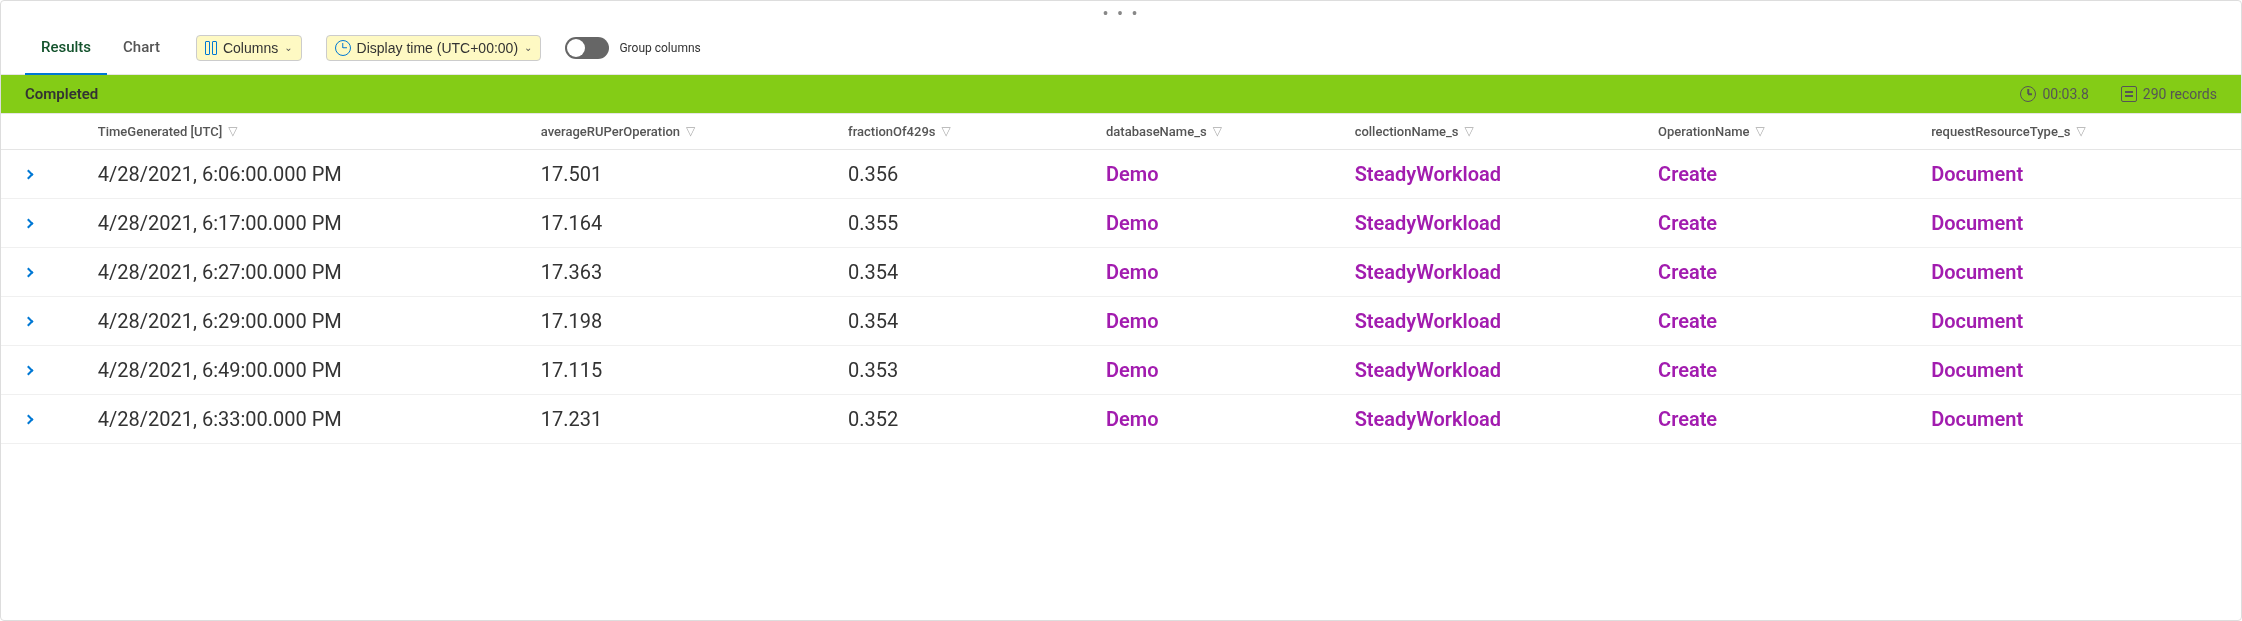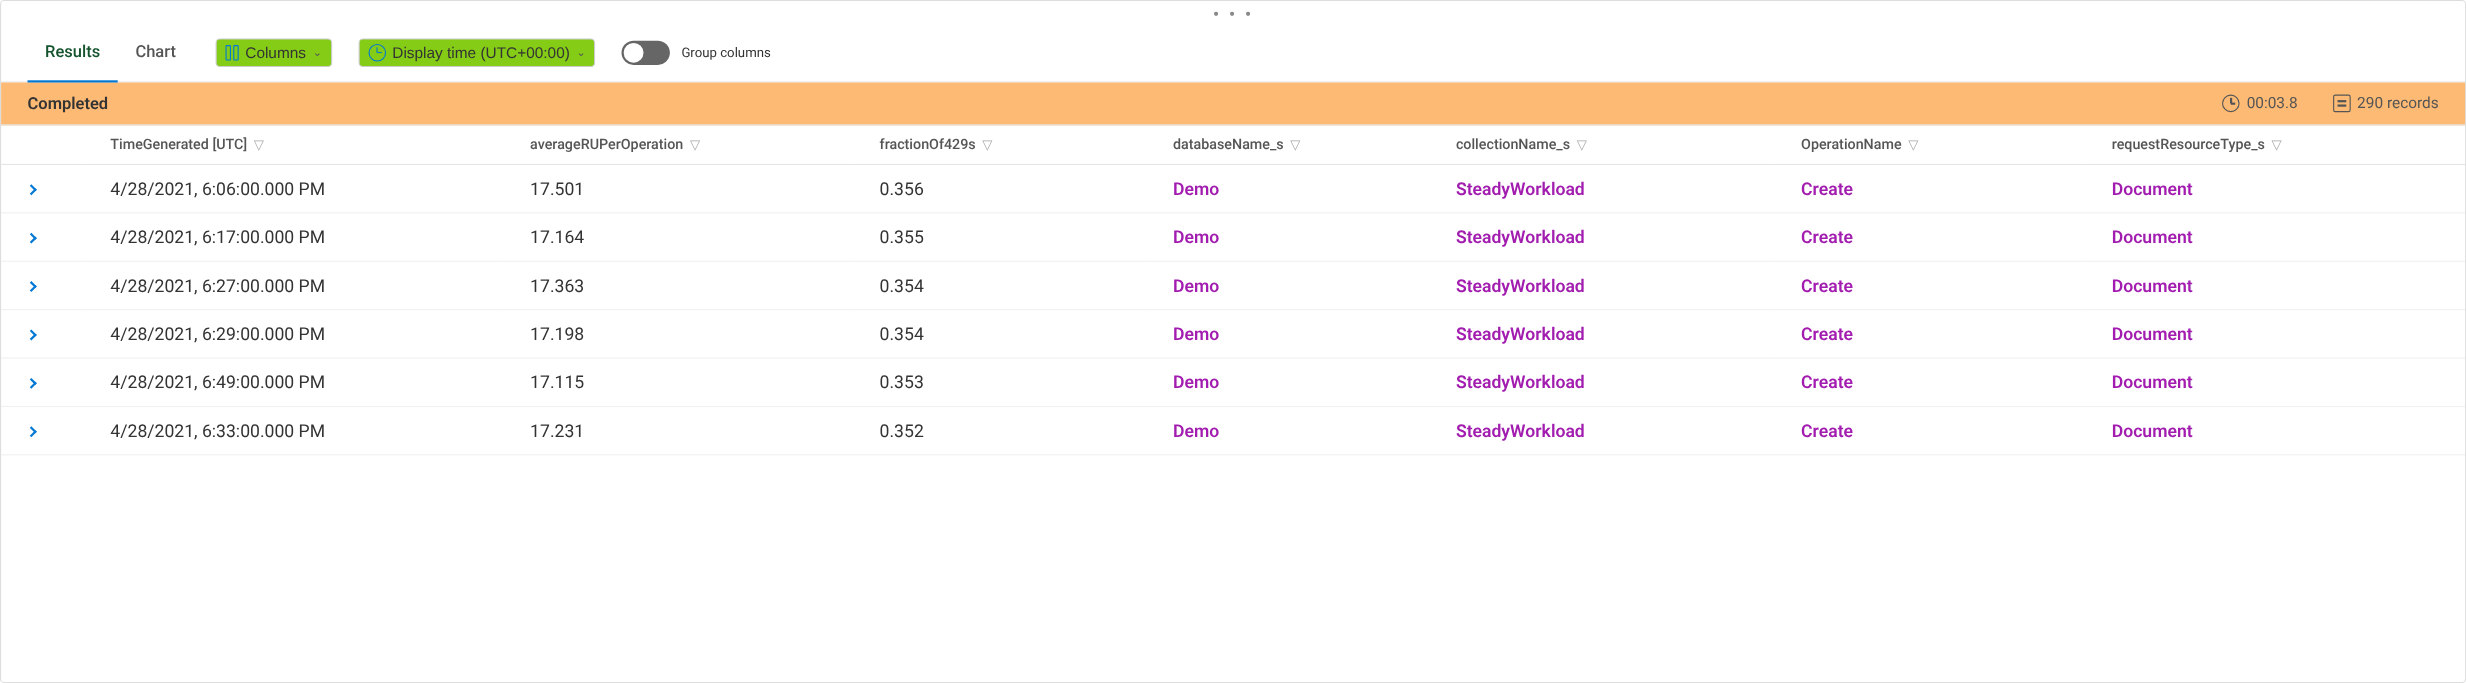--- a/index.html
+++ b/index.html
@@ -82,21 +82,21 @@
     .toolbar-btn {
       display: flex;
       align-items: center;
       gap: 6px;
       cursor: pointer;
       color: #333;
       font-size: 14px;
       padding: 4px 8px;
       border: 1px solid #ccc;
       border-radius: 4px;
-      background: #84cc16;
+      background: #fef9c3;
     }
 
     .columns-icon {
       display: inline-flex;
       gap: 2px;
     }
 
     .columns-icon span {
       display: inline-block;
       width: 5px;
@@ -177,21 +177,21 @@
       color: #333;
     }
 
     
     .status-bar {
       display: flex;
       align-items: center;
       justify-content: space-between;
       padding: 10px 24px;
       border-bottom: 1px solid #e5e5e5;
-      background: #fdba74;
+      background: #84cc16;
     }
 
     .status-text {
       font-weight: 600;
       font-size: 15px;
       color: #333;
     }
 
     .status-meta {
       display: flex;
@@ -304,21 +304,21 @@
       font-size: 12px;
       cursor: pointer;
     }
 
     tbody tr {
       border-bottom: 1px solid #f0f0f0;
     }
 
     tbody td {
       padding: 12px 24px;
-      font-size: 16px;
+      font-size: 20px;
       color: #333;
       white-space: nowrap;
     }
 
     .row-expand {
       color: #0078d4;
       cursor: pointer;
       font-size: 12px;
       padding: 12px 12px 12px 24px;
       width: 30px;

